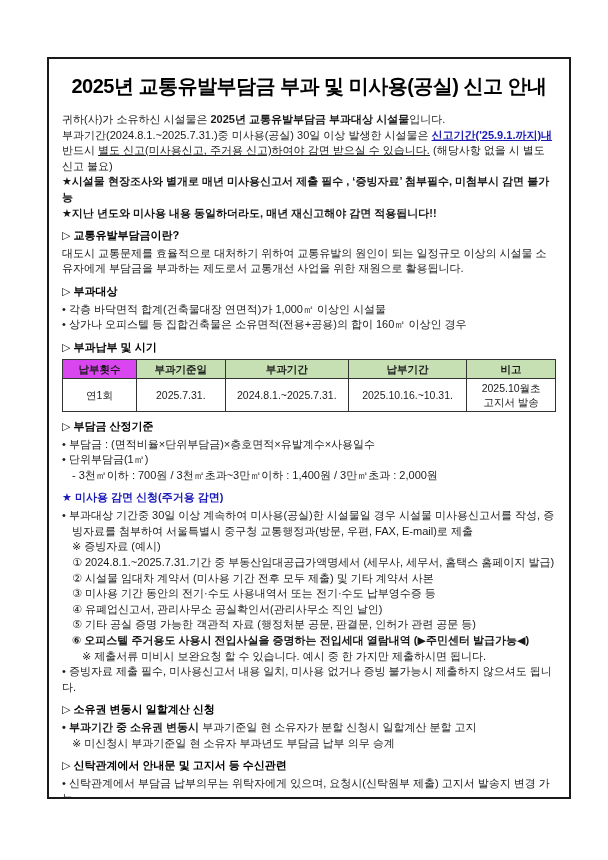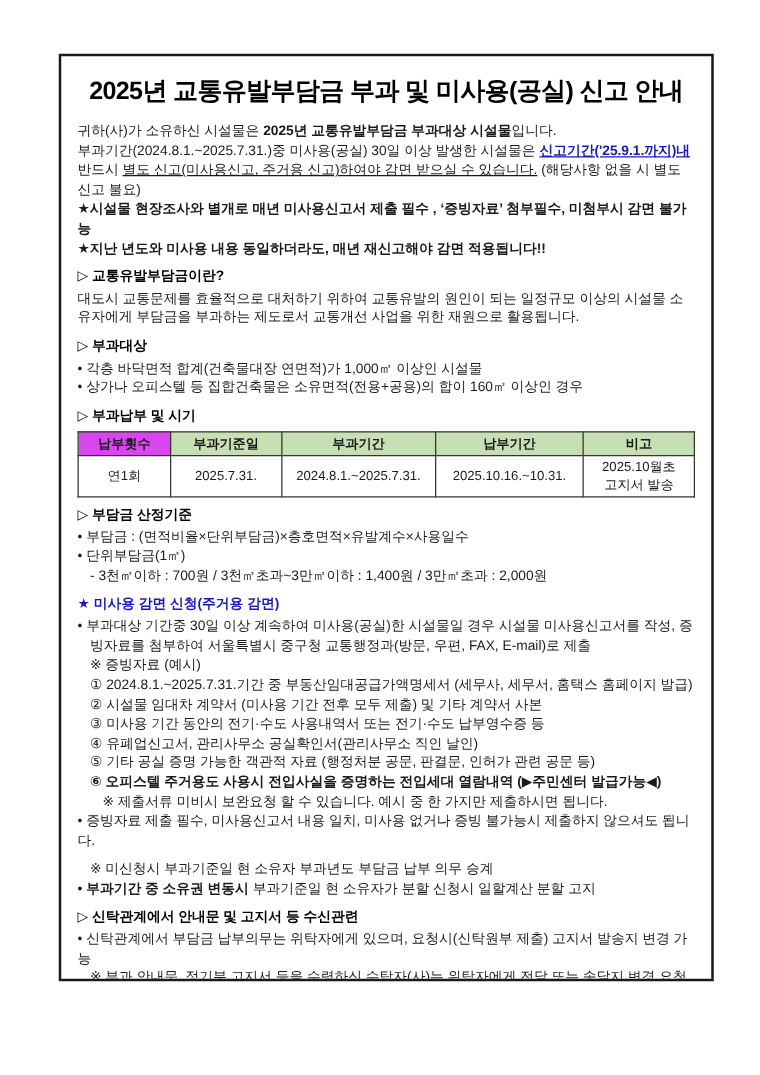--- a/index.html
+++ b/index.html
@@ -2,21 +2,21 @@
 <html lang="ko"><head>
 <meta charset="utf-8">
 <style>
   html,body{margin:0;padding:0;}
   body{
     width:608px;height:860px;background:#ffffff;position:relative;
     font-family:"Liberation Sans","DejaVu Sans",sans-serif;
     color:#1a1a1a;
   }
   .doc-box{
-    position:absolute;left:47px;top:43px;width:524px;height:742px;
+    position:absolute;left:47px;top:57px;width:524px;height:742px;
     box-sizing:border-box;border:2px solid #1a1a1a;
     padding:10px 13px 0 13px;overflow:hidden;
   }
   .doc-title{
     font-size:20px;font-weight:bold;text-align:center;color:#000;
     letter-spacing:-0.5px;margin:4px 0 12px 0;white-space:nowrap;
   }
   p,.line{font-size:11px;line-height:1.42;margin:0;}
   .sec{margin:7px 0 0 0;}
   .sec-heading{font-size:11px;font-weight:bold;color:#000;margin:0 0 2px 0;}
@@ -107,22 +107,23 @@
     <p class="line indent">② 시설물 임대차 계약서 (미사용 기간 전후 모두 제출) 및 기타 계약서 사본</p>
     <p class="line indent">③ 미사용 기간 동안의 전기·수도 사용내역서 또는 전기·수도 납부영수증 등</p>
     <p class="line indent">④ 유폐업신고서, 관리사무소 공실확인서(관리사무소 직인 날인)</p>
     <p class="line indent">⑤ 기타 공실 증명 가능한 객관적 자료 (행정처분 공문, 판결문, 인허가 관련 공문 등)</p>
     <p class="line indent b">⑥ 오피스텔 주거용도 사용시 전입사실을 증명하는 전입세대 열람내역 (▶주민센터 발급가능◀)</p>
     <p class="line indent2">※ 제출서류 미비시 보완요청 할 수 있습니다. 예시 중 한 가지만 제출하시면 됩니다.</p>
     <p class="line">• 증빙자료 제출 필수, 미사용신고서 내용 일치, 미사용 없거나 증빙 불가능시 제출하지 않으셔도 됩니다.</p>
   </div>
 
   <div class="sec">
+    <p class="sec-heading">▷ 소유권 변동시 일할계산 신청</p>
+    <p class="line"><span class="b">• 부과기간 중 소유권 변동시</span><span> 부과기준일 현 소유자가 분할 신청시 일할계산 분할 고지</span></p>
     <p class="line indent">※ 미신청시 부과기준일 현 소유자 부과년도 부담금 납부 의무 승계</p>
-    <p class="line"><span class="b">• 부과기간 중 소유권 변동시</span><span> 부과기준일 현 소유자가 분할 신청시 일할계산 분할 고지</span></p>
   </div>
 
   <div class="sec">
     <p class="sec-heading">▷ 신탁관계에서 안내문 및 고지서 등 수신관련</p>
     <p class="line">• 신탁관계에서 부담금 납부의무는 위탁자에게 있으며, 요청시(신탁원부 제출) 고지서 발송지 변경 가능</p>
     <p class="line indent">※ 부과 안내문, 정기분 고지서 등을 수령하신 수탁자(사)는 위탁자에게 전달 또는 송달지 변경 요청 바랍니다.</p>
   </div>
 
 </div>
 

